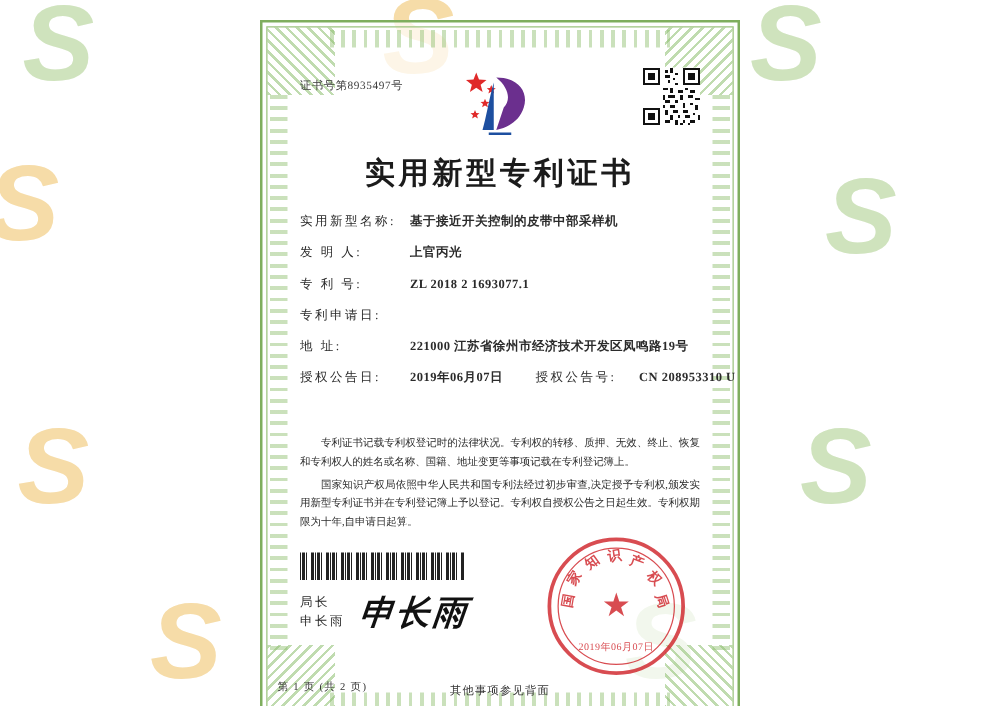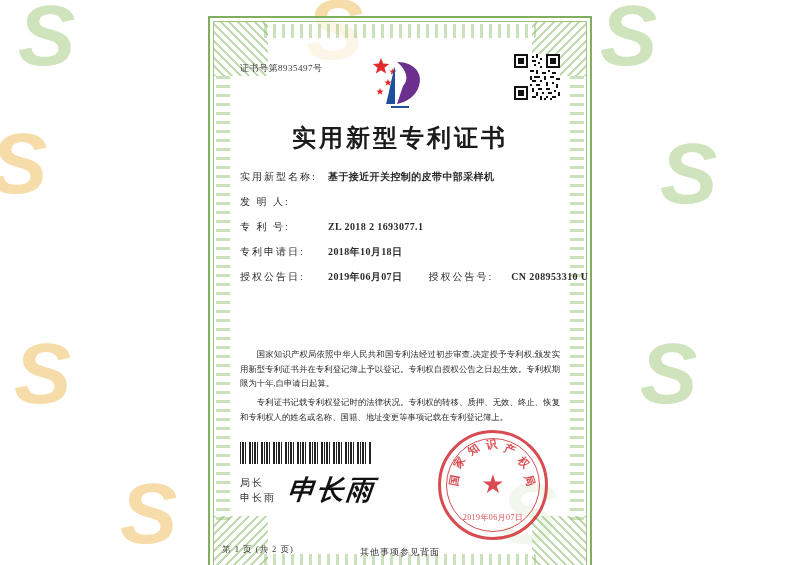--- a/index.html
+++ b/index.html
@@ -399,40 +399,44 @@
 
     <div class="title">实用新型专利证书</div>
 
     <div class="fields">
       <div class="field-row">
         <span class="field-label">实用新型名称:</span>
         <span class="field-value">基于接近开关控制的皮带中部采样机</span>
       </div>
       <div class="field-row">
         <span class="field-label">发 明 人:</span>
+        <span class="field-value">上官丙光</span>
       </div>
       <div class="field-row">
         <span class="field-label">专 利 号:</span>
         <span class="field-value">ZL 2018 2 1693077.1</span>
       </div>
       <div class="field-row">
         <span class="field-label">专利申请日:</span>
-        <span class="field-value">2018年10月18日</span>
+      </div>
+      <div class="field-row">
+        <span class="field-label">地 址:</span>
+        <span class="field-value">221000 江苏省徐州市经济技术开发区凤鸣路19号</span>
       </div>
       <div class="field-row double">
         <span class="field-label">授权公告日:</span>
         <span class="field-value">2019年06月07日</span>
         <span class="field-label2">授权公告号:</span>
         <span class="field-value">CN 208953310 U</span>
       </div>
     </div>
 
     <div class="paragraphs">
+      <p>专利证书记载专利权登记时的法律状况。专利权的转移、质押、无效、终止、恢复和专利权人的姓名或名称、国籍、地址变更等事项记载在专利登记簿上。</p>
       <p>国家知识产权局依照中华人民共和国专利法经过初步审查,决定授予专利权,颁发实用新型专利证书并在专利登记簿上予以登记。专利权自授权公告之日起生效。专利权期限为十年,自申请日起算。</p>
-      <p>专利证书记载专利权登记时的法律状况。专利权的转移、质押、无效、终止、恢复和专利权人的姓名或名称、国籍、地址变更等事项记载在专利登记簿上。</p>
     </div>
 
     <div class="barcode"></div>
 
     <div class="signature-block">
       <div class="sig-labels">
         <div>局长</div>
         <div>申长雨</div>
       </div>
       <div class="sig-hand">申长雨</div>

